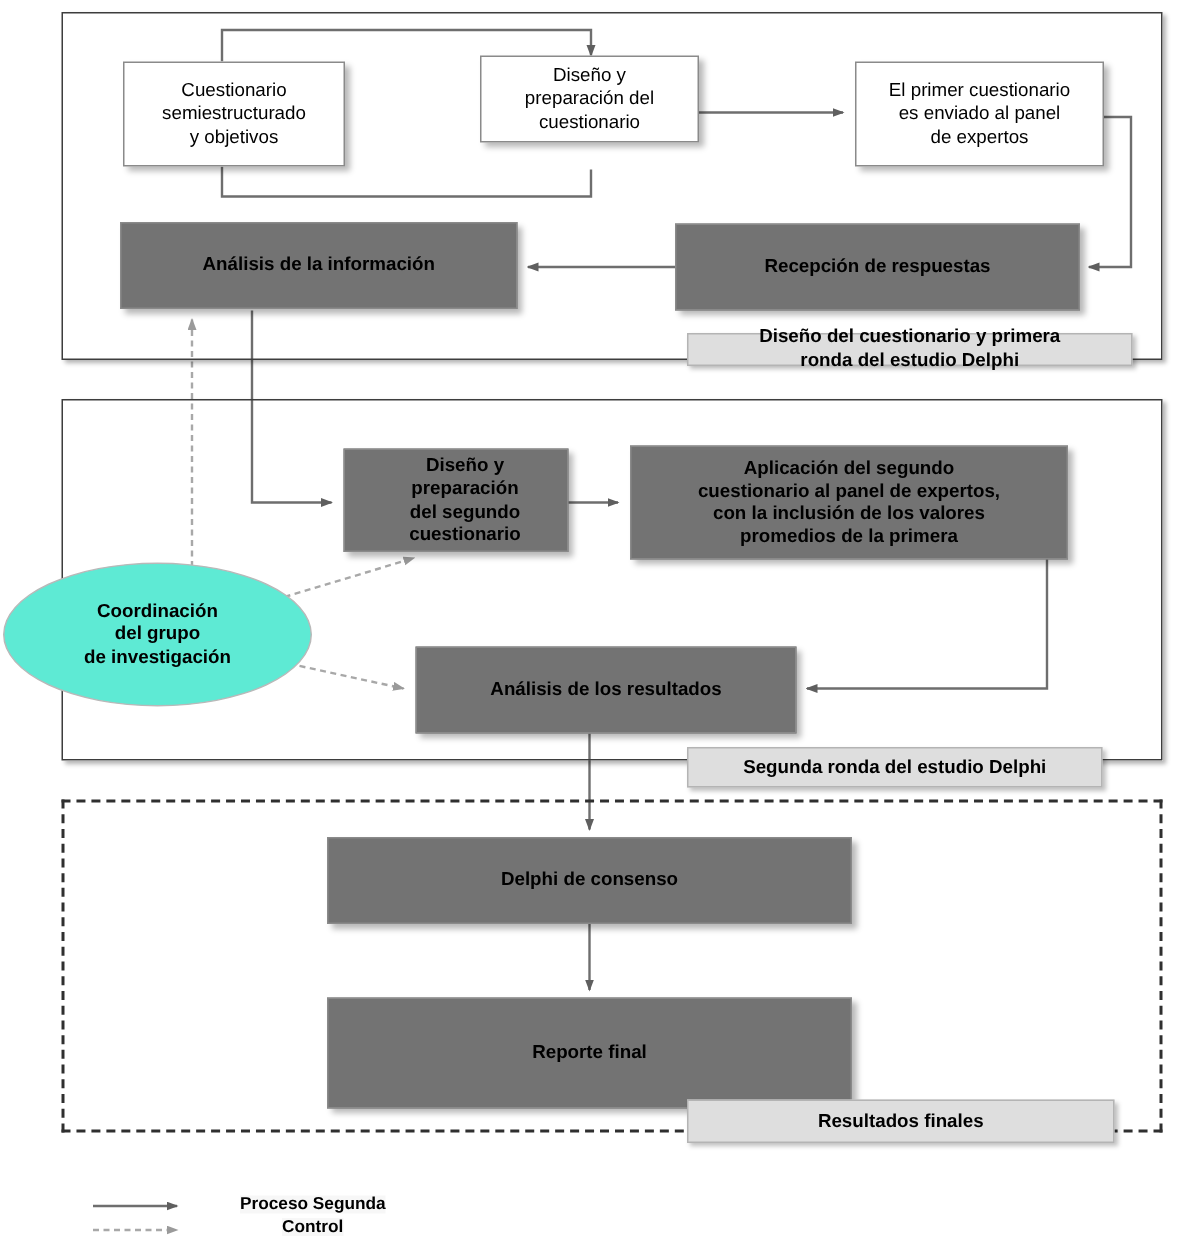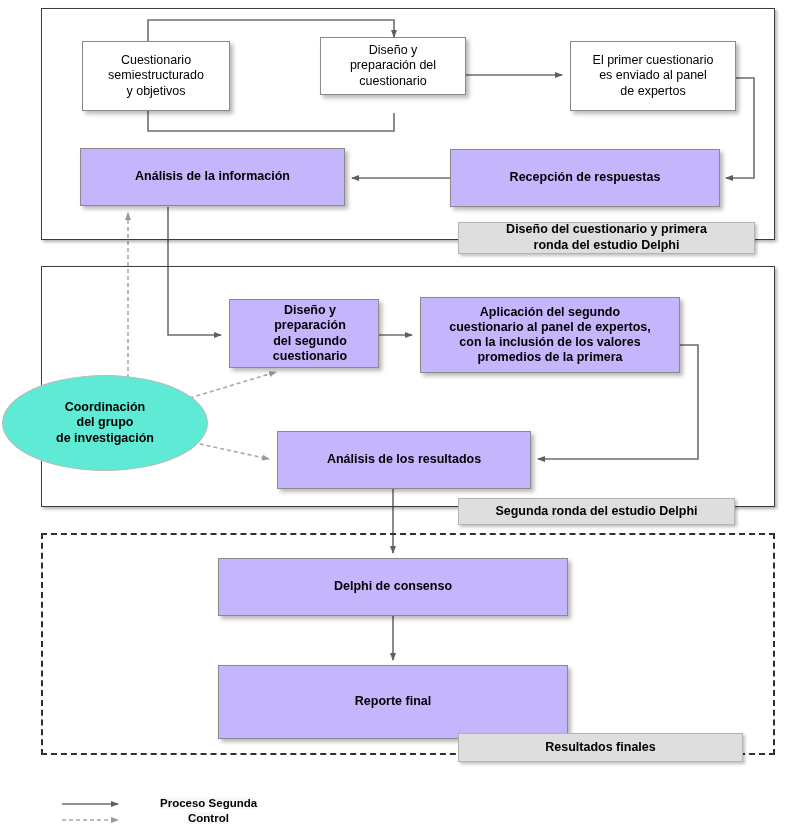--- a/index.html
+++ b/index.html
@@ -37,21 +37,21 @@
   .frame.dashed {
     border: 2px dashed #2f2f2f;
     box-shadow: none;
   }
 
   
   .node {
     position: absolute;
     box-sizing: border-box;
     border: 1px solid #8a8a8a;
-    background: #c4b5fd;
+    background: #737373;
     box-shadow: 3px 3px 4px rgba(0,0,0,0.28);
     display: flex;
     align-items: center;
     justify-content: center;
     text-align: center;
     color: #000000;
     line-height: 1.22;
   }
   .node.plain {
     background: #ffffff;
@@ -195,21 +195,21 @@
   <div class="node bold" style="left:80px; top:148px; width:265px; height:58px;">
     <span class="txt">Análisis de la información</span>
   </div>
 
   <div class="node bold" style="left:229px; top:299px; width:150px; height:69px;padding-left:12px;">
     <span class="txt">Diseño y preparación
 del segundo
 cuestionario</span>
   </div>
 
-  <div class="node bold" style="left:420px; top:297px; width:260px; height:76px;">
+  <div class="node bold" style="left:420px; top:297px; width:292px; height:76px;">
     <span class="txt">Aplicación del segundo
 cuestionario al panel de expertos,
 con la inclusión de los valores
 promedios de la primera</span>
   </div>
 
   <div class="node bold" style="left:277px; top:431px; width:254px; height:58px;">
     <span class="txt">Análisis de los resultados</span>
   </div>
 
@@ -220,21 +220,21 @@
   <div class="node bold" style="left:218px; top:665px; width:350px; height:74px;">
     <span class="txt">Reporte final</span>
   </div>
 
   <div class="ellipse" style="left:2px; top:375px; width:206px; height:96px;">
     <span class="txt">Coordinación
 del grupo
 de investigación</span>
   </div>
 
-  <div class="tab" style="left:458px; top:222px; width:297px; height:32px;">
+  <div class="tab" style="left:458px; top:222px; width:297px; height:22px;">
     <span class="txt">Diseño del cuestionario y primera
 ronda del estudio Delphi</span>
   </div>
 
   <div class="tab" style="left:458px; top:498px; width:277px; height:27px;">
     <span class="txt">Segunda ronda del estudio Delphi</span>
   </div>
 
   <div class="tab" style="left:458px; top:733px; width:285px; height:29px;">
     <span class="txt">Resultados finales</span>

